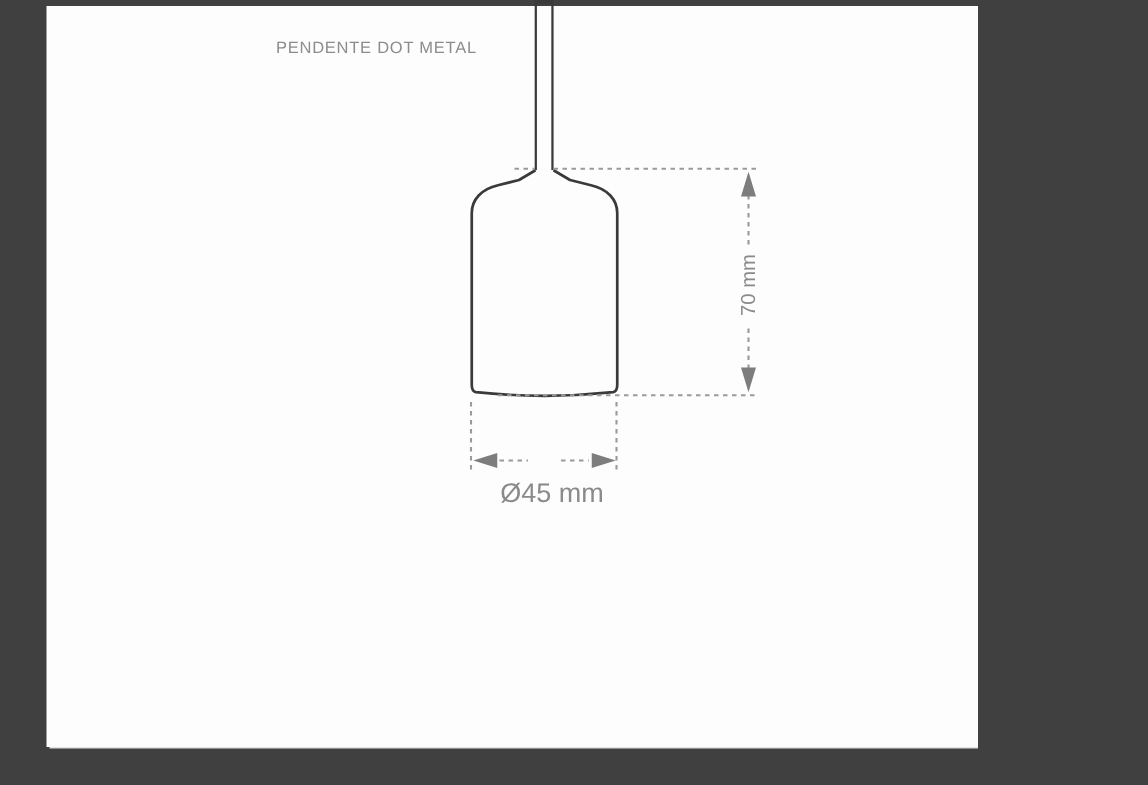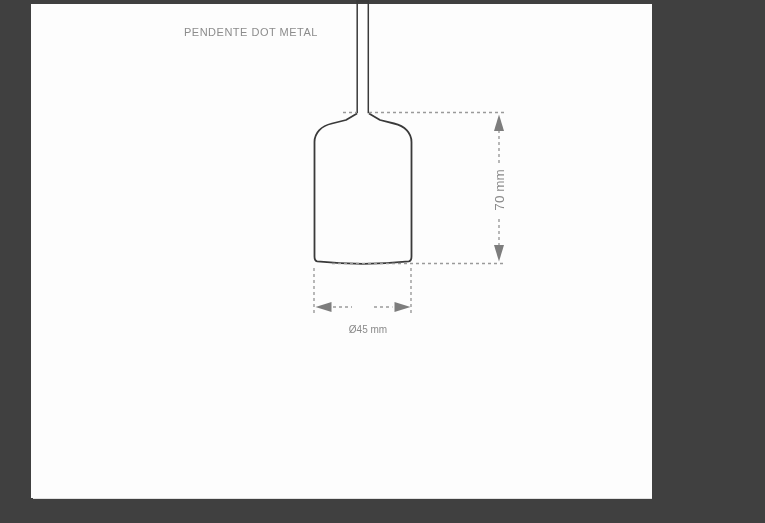--- a/index.html
+++ b/index.html
@@ -56,21 +56,21 @@
     white-space: nowrap;
   }
   .dim-label.height {
     left: 499px;
     top: 190px;
     transform: translate(-50%, -50%) rotate(-90deg);
   }
   .dim-label.diameter {
     left: 368px;
     top: 329px;
-    font-size: 10px;
+    font-size: 18px;
     transform: translate(-50%, -50%);
   }
 </style>
 </head>
 <body>
 
 <div class="stage">
 
   <div class="content-panel"></div>
 

